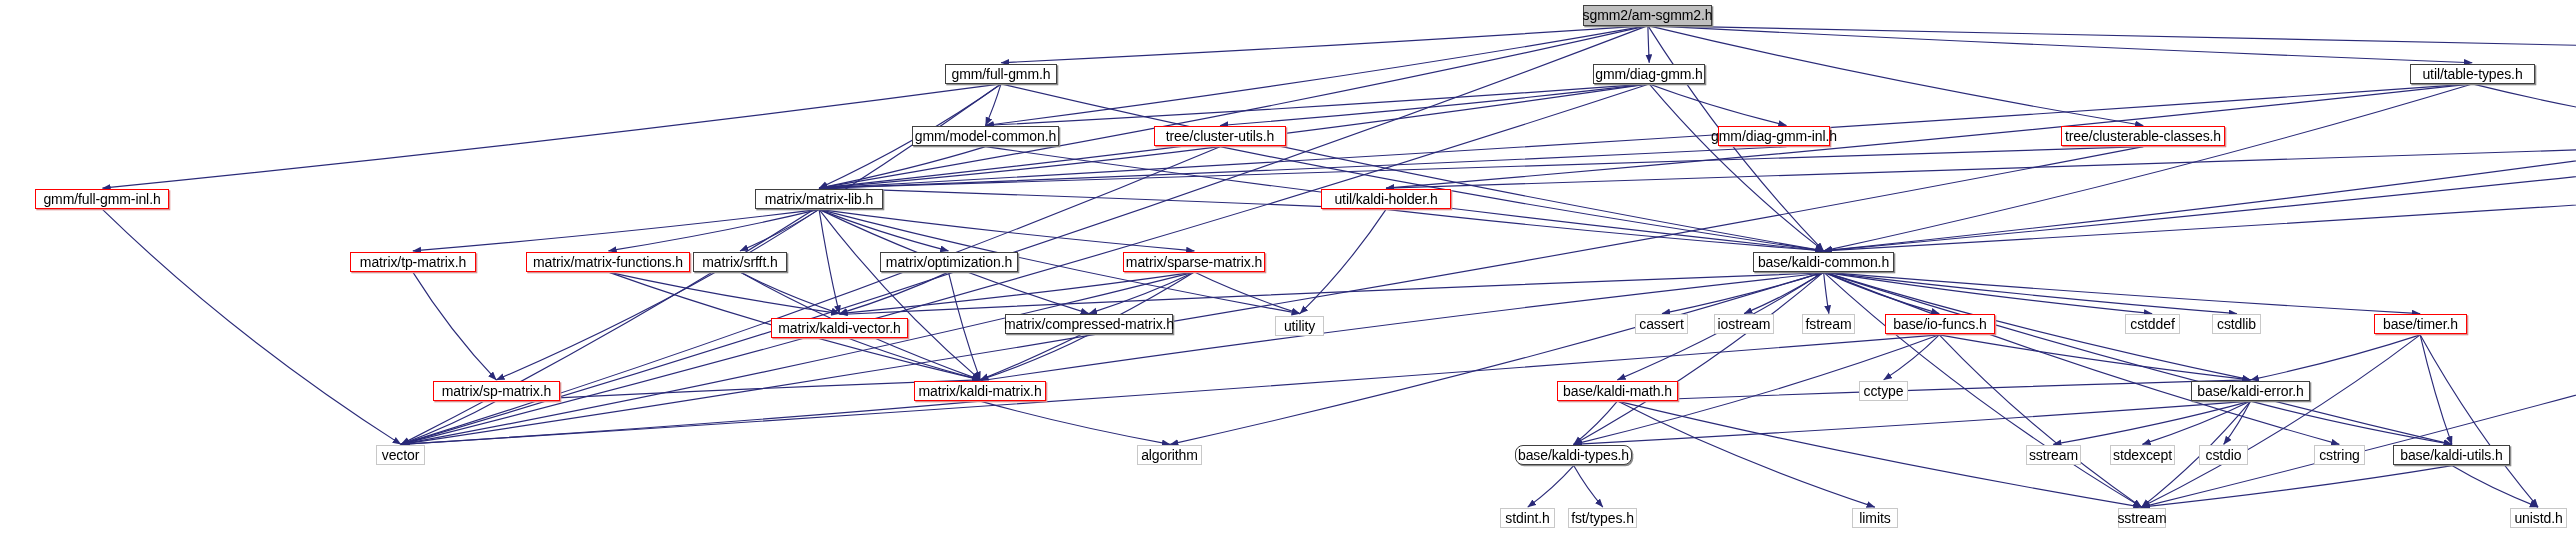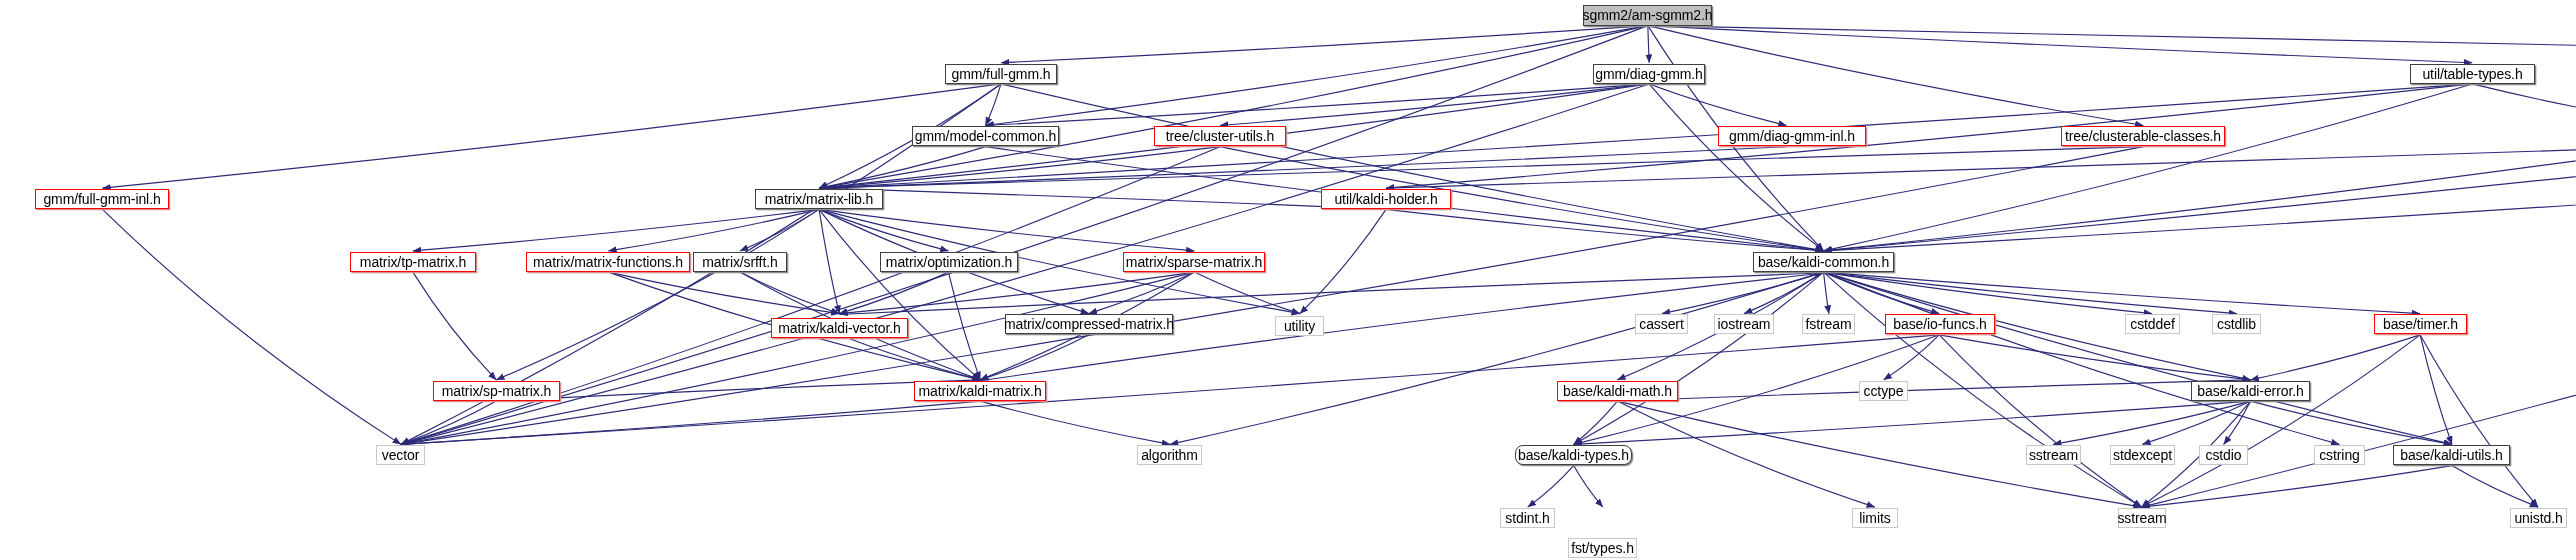--- a/index.html
+++ b/index.html
@@ -189,21 +189,21 @@
     </div>
     <div class="node hdr" style="left: 2410px; top: 64px; width: 125px;">
       <span>util/table-types.h</span>
     </div>
     <div class="node hdr" style="left: 912px; top: 126px; width: 147px;">
       <span>gmm/model-common.h</span>
     </div>
     <div class="node red" style="left: 1154px; top: 126px; width: 132px;">
       <span>tree/cluster-utils.h</span>
     </div>
-    <div class="node red" style="left: 1718px; top: 126px; width: 148px;">
+    <div class="node red" style="left: 1718px; top: 126px; width: 112px;">
       <span>gmm/diag-gmm-inl.h</span>
     </div>
     <div class="node red" style="left: 2061px; top: 126px; width: 164px;">
       <span>tree/clusterable-classes.h</span>
     </div>
     <div class="node red" style="left: 35px; top: 189px; width: 134px;">
       <span>gmm/full-gmm-inl.h</span>
     </div>
     <div class="node hdr" style="left: 755px; top: 189px; width: 128px;">
       <span>matrix/matrix-lib.h</span>
@@ -294,21 +294,21 @@
     </div>
     <div class="node plain" style="left: 1137px; top: 445px; width: 65px;">
       <span>algorithm</span>
     </div>
     <div class="node hdr" style="left: 1515px; top: 445px; width: 117px; border-radius: 8px;">
       <span>base/kaldi-types.h</span>
     </div>
     <div class="node plain" style="left: 1500px; top: 508px; width: 55px; align-items: center;">
       <span>stdint.h</span>
     </div>
-    <div class="node plain" style="left: 1568px; top: 538px; width: 69px;">
+    <div class="node plain" style="left: 1568px; top: 508px; width: 69px;">
       <span>fst/types.h</span>
     </div>
     <div class="node plain" style="left: 1852px; top: 508px; width: 46px;">
       <span>limits</span>
     </div>
     <div class="node plain" style="left: 2118px; top: 508px; width: 48px;">
       <span>sstream</span>
     </div>
     <div class="node plain" style="left: 2510px; top: 508px; width: 57px;">
       <span>unistd.h</span>

